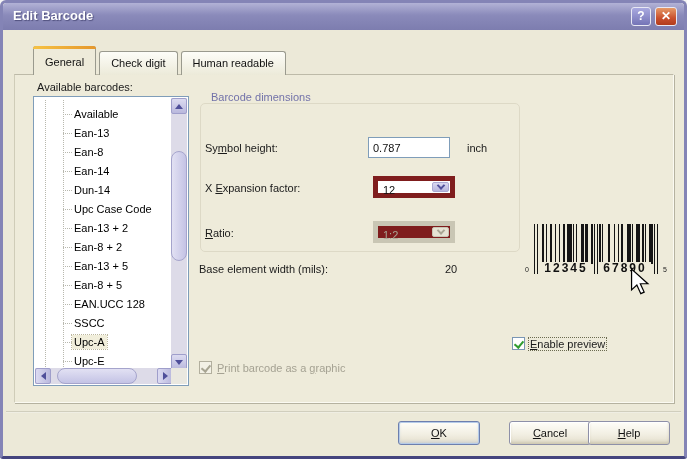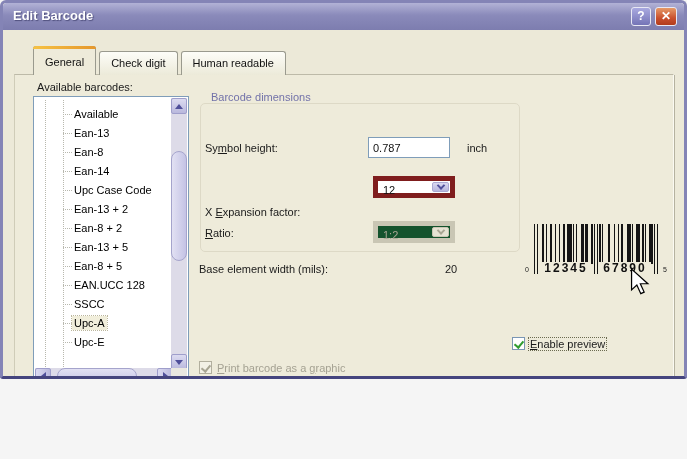--- a/index.html
+++ b/index.html
@@ -1,20 +1,20 @@
 <!DOCTYPE html>
 <html><head>
 <meta charset="utf-8">
 <style>
   html,body{margin:0;padding:0;background:#f5f5f5;}
   *{box-sizing:border-box;}
   body{font-family:"Liberation Sans",sans-serif;}
   u{text-decoration:underline;}
 
-  .dialog{position:relative;width:687px;height:379px;background:#ece9d8;
+  .dialog{position:relative;width:687px;height:459px;background:#ece9d8;
     border:3px solid #8484b6;border-bottom-color:#45457e;border-radius:6px 6px 3px 3px;overflow:hidden;}
   .titlebar{position:absolute;left:0;top:0;width:681px;height:27px;
     background:linear-gradient(#b2b2d6,#8a8aba 45%,#7d7daf);border-radius:3px 3px 0 0;}
   .title-text{position:absolute;left:10px;top:5px;color:#fff;font-size:13px;font-weight:bold;
     text-shadow:1px 1px 1px #50507e;}
   .cap-btn{position:absolute;top:4px;width:20px;height:19px;border:1px solid #e8e8f4;border-radius:3px;
     color:#fff;font-size:12px;font-weight:bold;text-align:center;line-height:17px;cursor:default;}
   .help-btn{left:628px;background:linear-gradient(#a9a9e0,#7474b6);}
   .close-btn{left:652px;width:22px;background:linear-gradient(#e69a68,#c94f2d 60%,#b23c1c);}
 
@@ -68,21 +68,21 @@
 
   .txtinput{position:absolute;left:365px;top:134px;width:82px;height:21px;border:1px solid #7f9db9;
     font:11px "Liberation Sans",sans-serif;padding:0 0 0 4px;background:#fff;color:#111;}
   .combo{position:absolute;left:370px;width:82px;height:22px;border:5px solid #7f1d1d;background:#fff;}
   .combo .val{position:absolute;left:5px;top:3px;font-size:11px;color:#111;}
   .combo .arrow-btn{position:absolute;right:1px;top:1px;bottom:1px;width:17px;
     background:linear-gradient(#dad9f0,#b7b6de);border:1px solid #a9a8d2;border-radius:2px;
     display:flex;align-items:center;justify-content:center;}
   .chev{width:6px;height:6px;border-right:2px solid #4f4f9a;border-bottom:2px solid #4f4f9a;
     transform:rotate(45deg) translate(-1px,-1px);}
-  .combo.disabled{background:#14532d;border-color:#c9c6b4;}
+  .combo.disabled{background:#7f1d1d;border-color:#c9c6b4;}
   .combo.disabled .val{color:#a8a593;}
   .combo.disabled .arrow-btn{background:#e6e3d4;border-color:#c9c6b4;}
   .combo.disabled .chev{border-color:#a8a593;}
 
   
   .cb{position:absolute;width:13px;height:13px;background:#fff;border:1px solid #7a96b4;}
   .cb::after{content:'';position:absolute;left:3px;top:1px;width:4px;height:7px;
     border-right:2px solid #2f9c2f;border-bottom:2px solid #2f9c2f;transform:rotate(40deg);}
   .cb.disabled{background:#f3f1e6;border-color:#b2af9e;}
   .cb.disabled::after{border-color:#a8a593;}
@@ -143,20 +143,24 @@
         <div class="li">
           <i class="stub"></i>
           <span class="lbl">Ean-8</span>
         </div>
         <div class="li">
           <i class="stub"></i>
           <span class="lbl">Ean-14</span>
         </div>
         <div class="li">
           <i class="stub"></i>
+          <span class="lbl">Dun-14</span>
+        </div>
+        <div class="li">
+          <i class="stub"></i>
           <span class="lbl">Upc Case Code</span>
         </div>
         <div class="li">
           <i class="stub"></i>
           <span class="lbl">Ean-13 + 2</span>
         </div>
         <div class="li">
           <i class="stub"></i>
           <span class="lbl">Ean-8 + 2</span>
         </div>
@@ -206,21 +210,21 @@
     <div class="sb-corner"></div>
   </div>
 
   <div class="groupbox"></div>
   <span class="group-label">Barcode dimensions</span>
 
   <span class="static" style="left:202px;top:139px;">Sy<u>m</u>bol height:</span>
   <input class="txtinput" value="0.787" style="">
   <span class="static" style="left:464px;top:139px;">inch</span>
 
-  <span class="static" style="left:202px;top:179px;margin-top:24px;">X <u>E</u>xpansion factor:</span>
+  <span class="static" style="left:202px;top:179px;">X <u>E</u>xpansion factor:</span>
   <div class="combo" style="top:173px;">
     <span class="val">12</span>
     <div class="arrow-btn">
         <i class="chev"></i>
       </div>
   </div>
 
   <span class="static" style="left:202px;top:224px;"><u>R</u>atio:</span>
   <div class="combo disabled" style="top:218px;">
     <span class="val">1:2</span>

